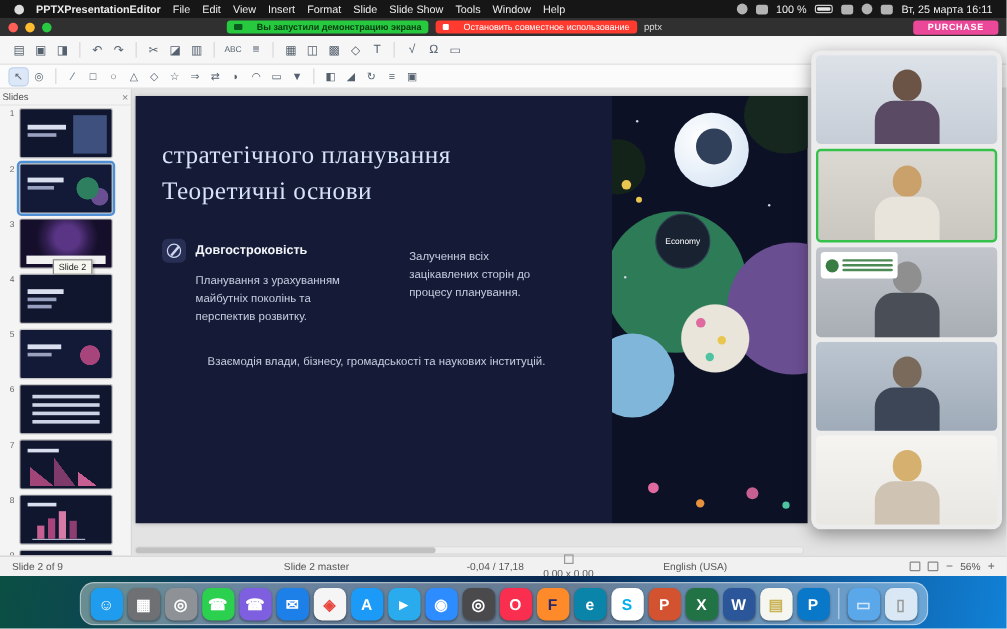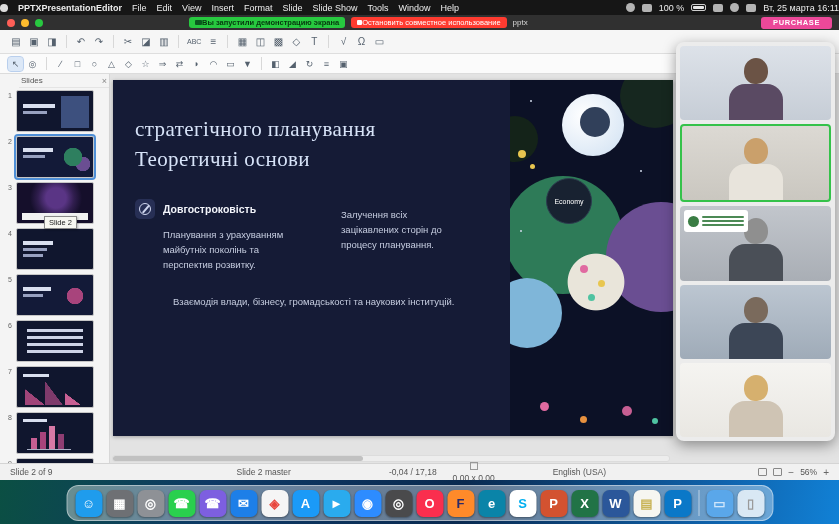--- a/index.html
+++ b/index.html
@@ -1,37 +1,37 @@
 <!DOCTYPE html>
 <html><head>
 <meta charset="utf-8">
 <style>
   * { margin:0; padding:0; box-sizing:border-box; }
   body { font-family:"Liberation Sans", sans-serif; }
   .screen { position:relative; width:839px; height:524px; overflow:hidden; background:#e3e3e3; }
 
   
   .menubar { position:absolute; top:0; left:0; right:0; height:15px; background:#161616;
-    display:flex; align-items:center; gap:10px; padding:0 0; font-size:9px; color:#ededed; }
+    display:flex; align-items:center; gap:10px; padding:0 12px; font-size:9px; color:#ededed; }
   .apple-ico { width:8px; height:8px; border-radius:50% 50% 46% 46%; background:#dcdcdc; flex:none; }
   .mb-app { font-weight:bold; }
   .mb-menu { white-space:nowrap; }
   .mb-right { margin-left:auto; display:flex; align-items:center; gap:7px; }
   .mb-ico { width:10px; height:8px; background:#cfcfcf; border-radius:2px; opacity:.85; }
   .mb-ico.round { width:9px; height:9px; border-radius:50%; }
   .battery { width:15px; height:7px; border:1px solid #cfcfcf; border-radius:2px; position:relative; }
   .battery i { position:absolute; inset:1px; background:#e8e8e8; border-radius:1px; }
   .mb-clock { white-space:nowrap; }
 
   
   .titlebar { position:absolute; top:15px; left:0; right:0; height:15px; background:#303030;
     display:flex; align-items:center; gap:6px; padding:0 7px; }
   .tl { width:8px; height:8px; border-radius:50%; flex:none; }
   .tl.r{background:#ff5f57}.tl.y{background:#febc2e}.tl.g{background:#28c840}
-  .pill { height:11px; border-radius:3px; display:flex; align-items:center; gap:0; font-size:7.5px;
+  .pill { height:11px; border-radius:3px; display:flex; align-items:center; gap:12px; font-size:7.5px;
     padding:0 6px; white-space:nowrap; border:none; cursor:default; }
   .pill.green { background:#27c93f; color:#06380f; margin-left:140px; font-weight:bold; }
   .pill.red { background:#ff3b30; color:#fff; }
   .cam-ico { width:7px; height:5px; background:#0a5a1e; border-radius:1px; }
   .stop-ico { width:5px; height:5px; background:#fff; border-radius:1px; }
   .doc-title { color:#d8d8d8; font-size:8px; }
   .purchase { margin-left:auto; background:#ec4899; color:#fff; font-size:7.5px; font-weight:bold;
     letter-spacing:.6px; border:none; border-radius:3px; height:12px; padding:0 12px;text-align:right; }
 
   
@@ -44,21 +44,21 @@
   .toolbar2 .tb-ico { height:14px; min-width:15px; font-size:9px; }
   .tb-ico.sel { background:#dce8f7; outline:1px solid #b9cfed; }
   .tb-sep { width:1px; height:13px; background:#d8d8d8; margin:0 4px; }
 
   
   .workarea { position:absolute; top:74px; left:0; right:0; bottom:61px; display:flex; }
 
   .slides-panel { width:110px; background:#f4f4f4; border-right:1px solid #d7d7d7;
     position:relative; overflow:hidden; flex:none; }
   .sp-head { height:14px; display:flex; align-items:center; padding:0 2px; font-size:8px; color:#555;
-    border-bottom:1px solid #e4e4e4;margin-left:19px; }
+    border-bottom:1px solid #e4e4e4; }
   .sp-close { margin-left:auto; color:#888; font-size:9px; }
   .thumb-row { display:flex; align-items:flex-start; gap:4px; padding:2px 4px 2px 2px; }
   .thumb-num { width:10px; text-align:right; color:#666; font-size:7px; padding-top:2px; }
   .thumb { width:78px; height:42px; border:1px solid #c6c6c6; border-radius:2px; }
   .thumb.sel { outline:2px solid #4f8fd6; }
   .tv1{background:linear-gradient(#d9dfef,#d9dfef) 6px 13px/32px 4px no-repeat,linear-gradient(#98a1c0,#98a1c0) 6px 20px/24px 3px no-repeat,linear-gradient(#3d507e,#3d507e) 44px 5px/28px 32px no-repeat,#10162e}
   .tv2{background:radial-gradient(circle at 56px 20px,#2e7f5f 0 9px,transparent 9.5px),radial-gradient(circle at 66px 27px,#6a4e92 0 7px,transparent 7.5px),linear-gradient(#d9dfef,#d9dfef) 6px 11px/30px 4px no-repeat,linear-gradient(#98a1c0,#98a1c0) 6px 18px/22px 3px no-repeat,#131a38}
   .tv3{background:linear-gradient(#f1f1f1,#f1f1f1) 5px 30px/66px 7px no-repeat,radial-gradient(circle at 39px 15px,#5a3585 0 10px,rgba(90,53,133,.4) 18px,transparent 26px),#150f2b}
   .tv4{background:linear-gradient(#d9dfef,#d9dfef) 6px 12px/30px 4px no-repeat,linear-gradient(#98a1c0,#98a1c0) 6px 19px/24px 3px no-repeat,linear-gradient(#98a1c0,#98a1c0) 6px 25px/20px 3px no-repeat,#10162e}
   .tv5{background:radial-gradient(circle at 58px 21px,#a8447c 0 8px,transparent 8.5px),linear-gradient(#d9dfef,#d9dfef) 6px 12px/28px 4px no-repeat,linear-gradient(#98a1c0,#98a1c0) 6px 19px/20px 3px no-repeat,#131a38}

